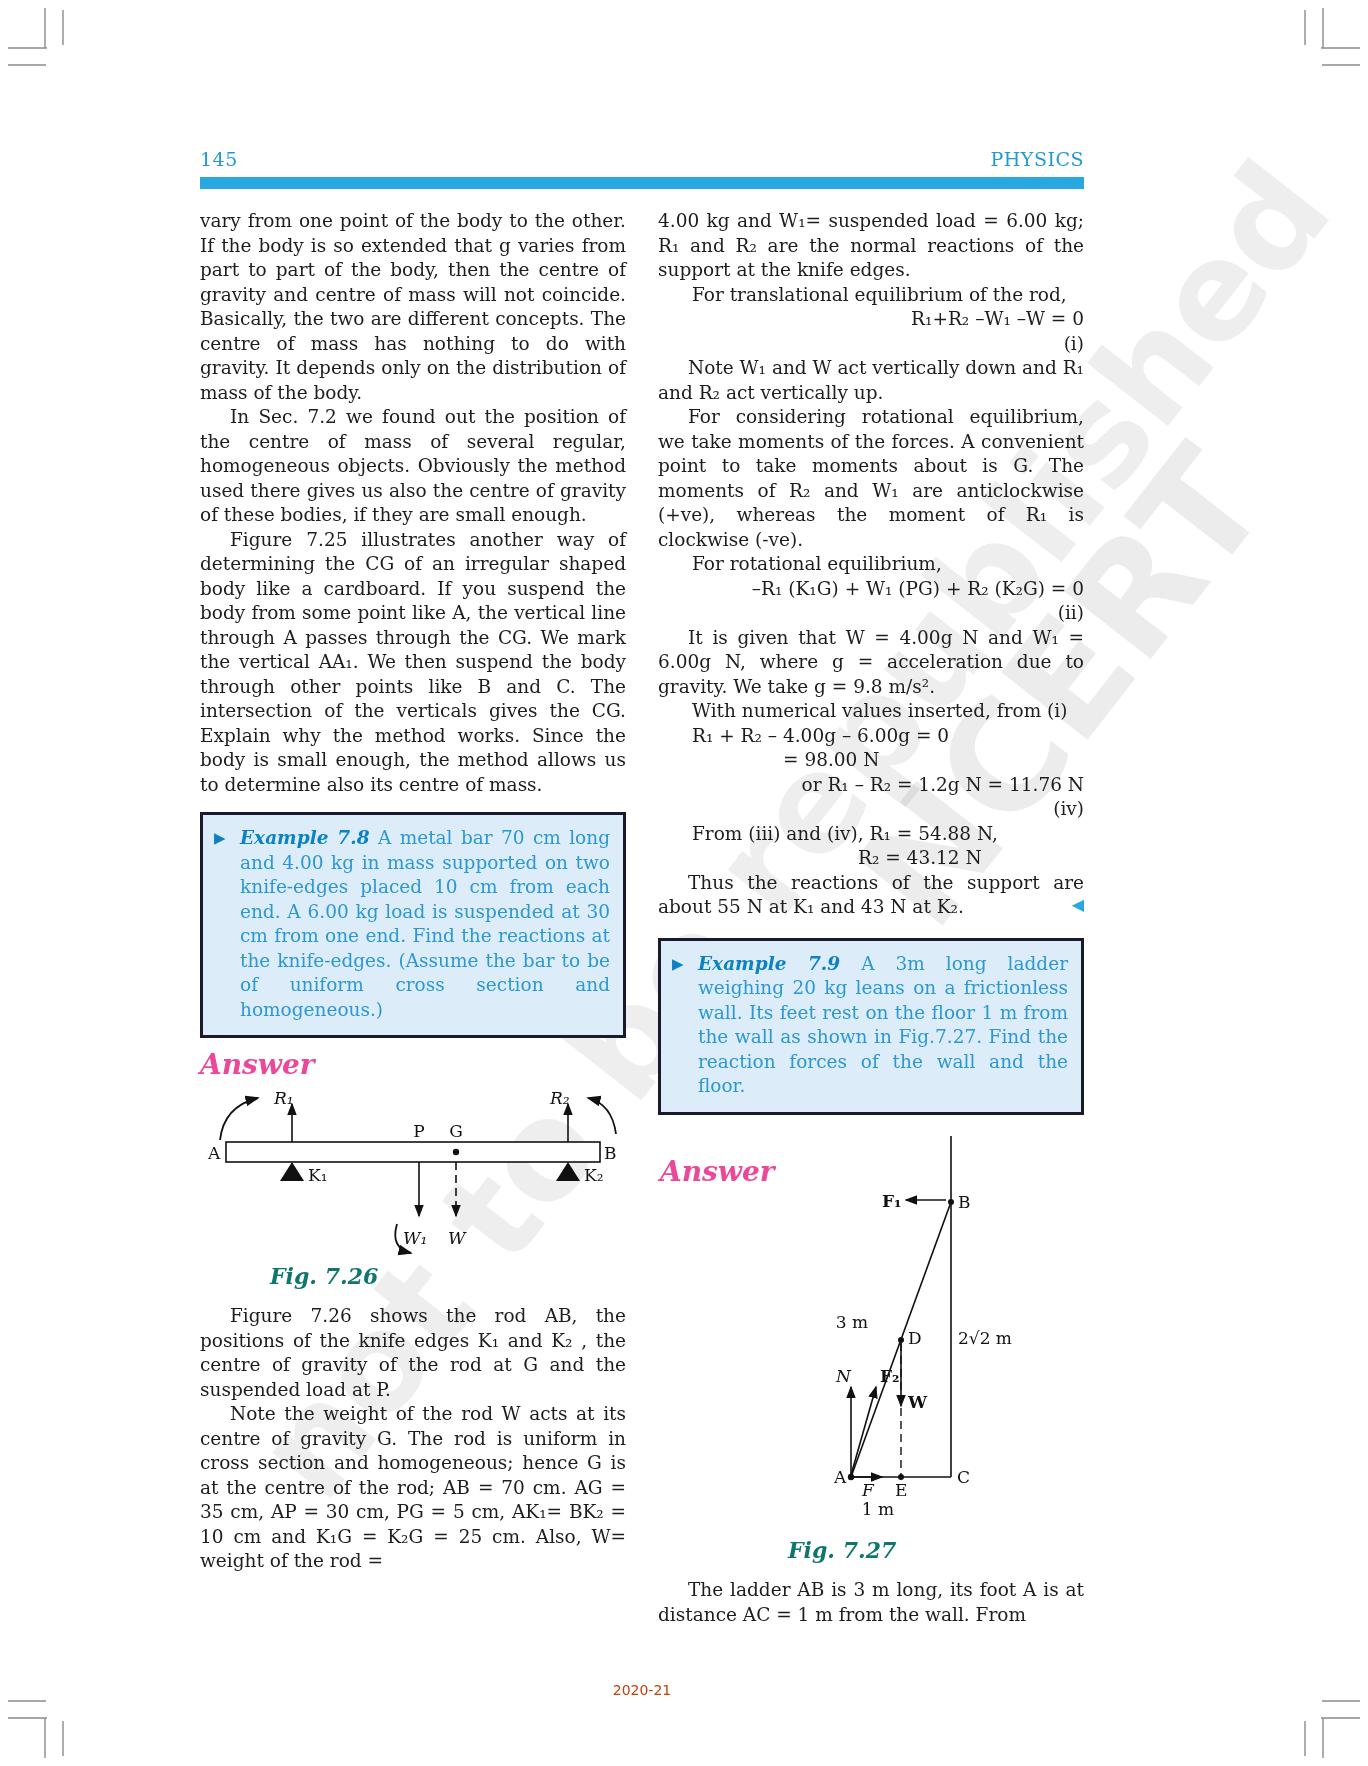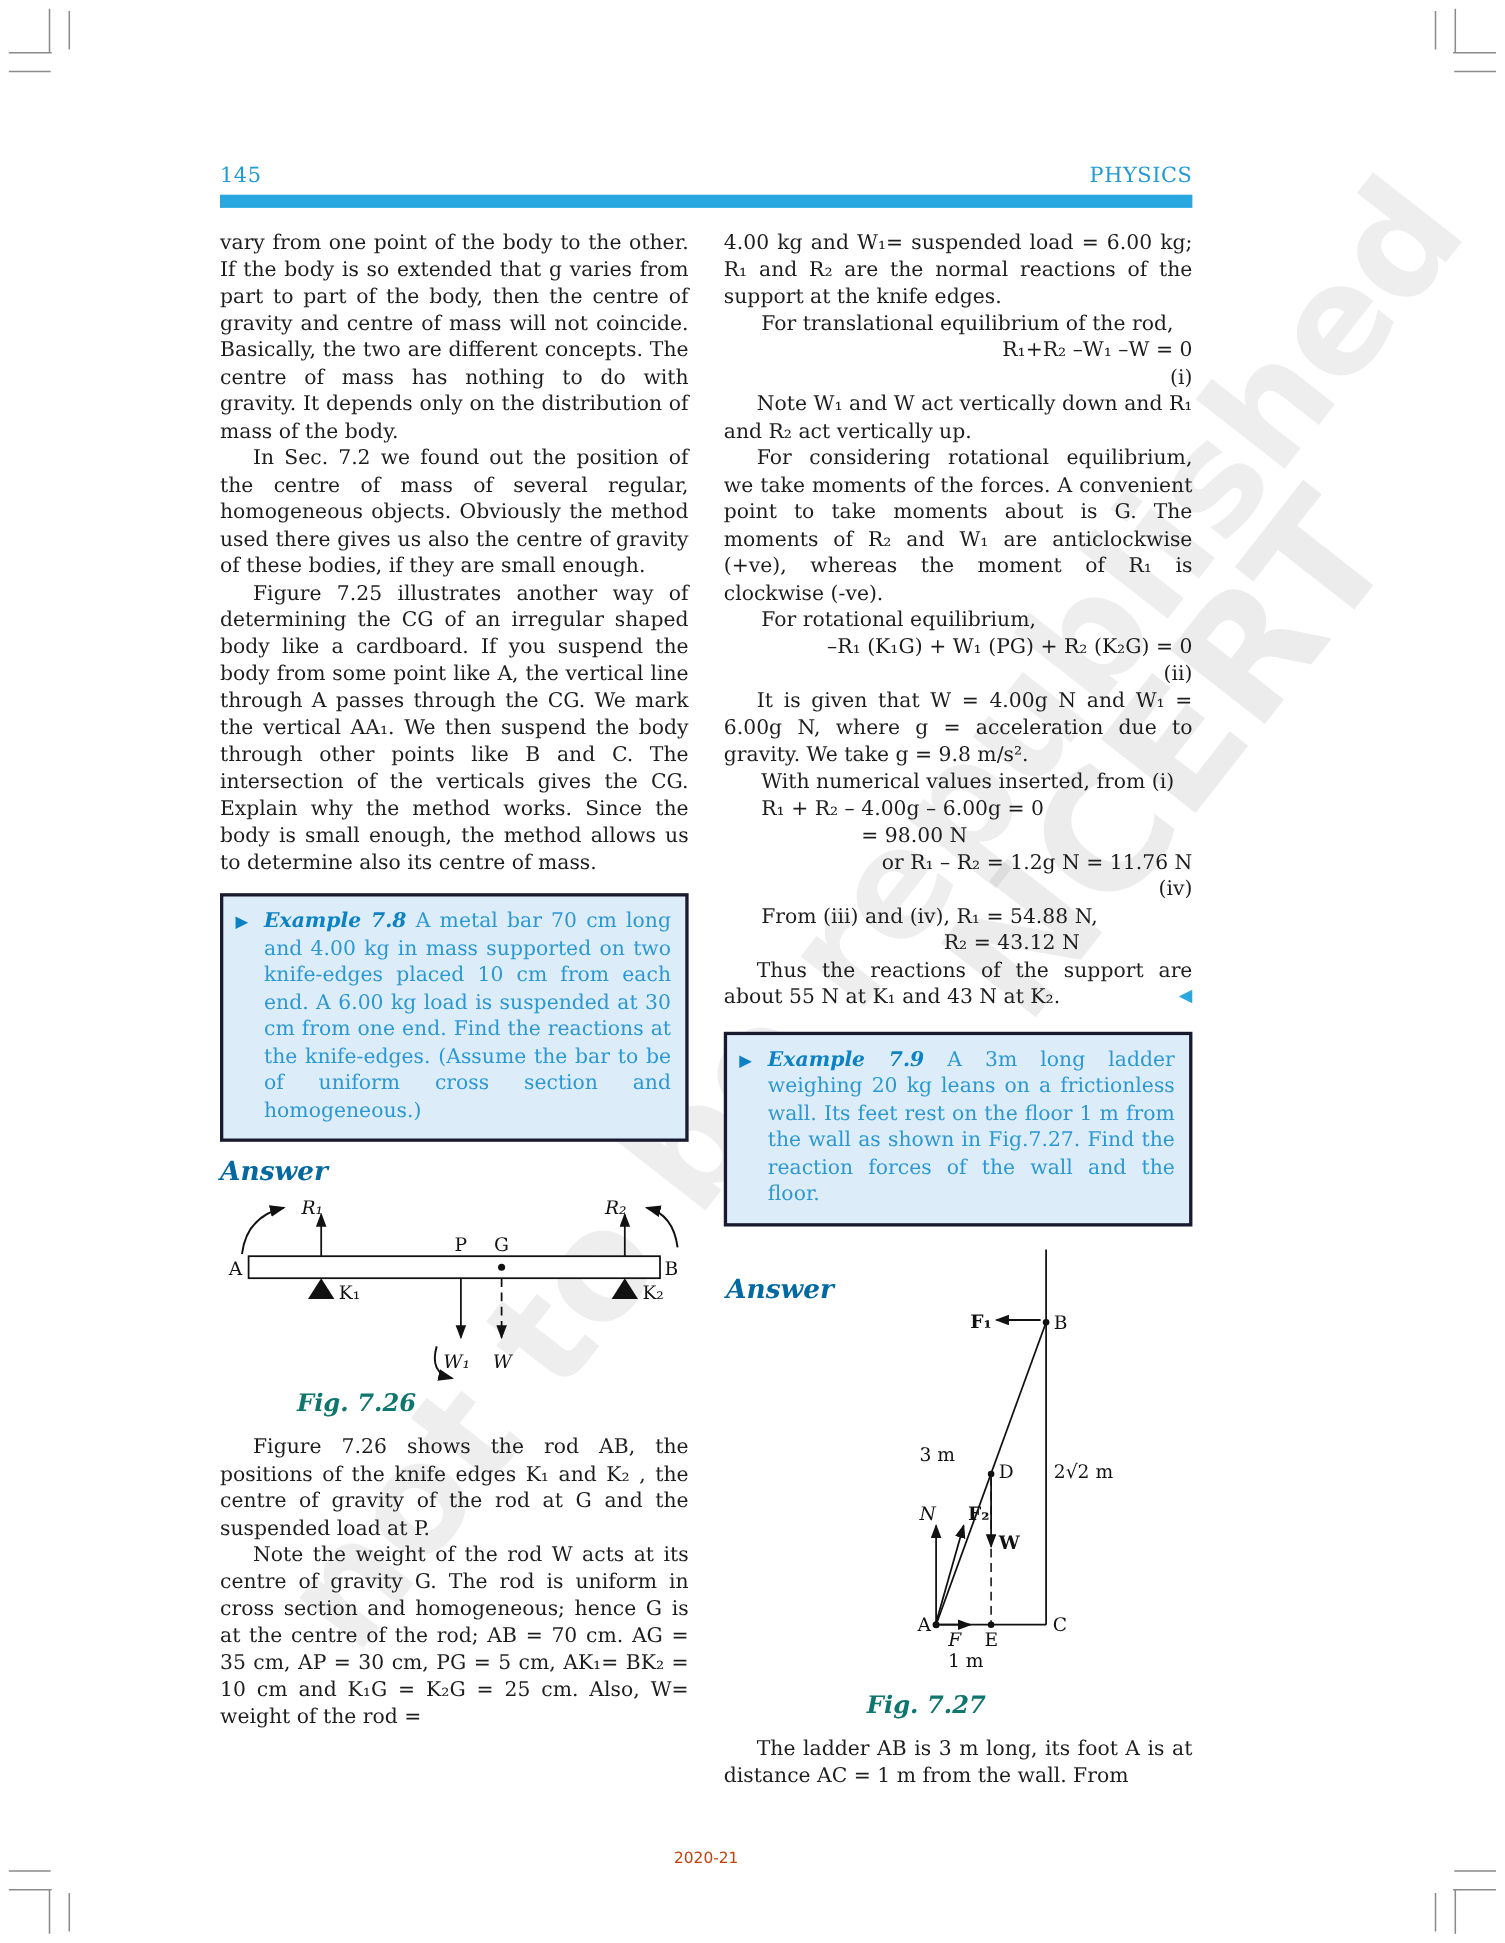--- a/index.html
+++ b/index.html
@@ -22,21 +22,21 @@
   .col { width:426px; font-size:18.5px; line-height:24.5px; text-align:justify; }
   .col p { margin:0; }
   .ind { text-indent:30px; }
 
   .example-box { border:3px solid #1a1a2f; background:#dcecf9; color:#2b98d3;
                  padding:11px 13px 13px 13px; margin:15px 0 15px 0; text-align:justify; }
   .ex-inner { position:relative; padding-left:24px; }
   .ex-marker { position:absolute; left:-2px; top:0px; color:#0c82c4; font-size:15px; font-family:"DejaVu Sans",sans-serif; }
   .ex-label { font-weight:bold; font-style:italic; color:#0c82c4; }
 
-  .answer { font-weight:bold; font-style:italic; color:#0369a1; font-size:24px;
+  .answer { font-weight:bold; font-style:italic; color:#ec4899; font-size:28px;
             margin:12px 0 8px 0; text-align:left; }
 
   .figcap { text-align:left; color:#0f766e; font-weight:bold; font-style:italic;
             font-size:22px; margin:6px 0 16px 0; }
   .figcap26 { margin-left:70px; }
 
   .eqrow { display:flex; justify-content:space-between; text-align:right;flex-direction:column; }
   .eq-ind { padding-left:34px; }
   .eq-ind2 { padding-left:125px; }
   .eq-ind3 { padding-left:200px; }

